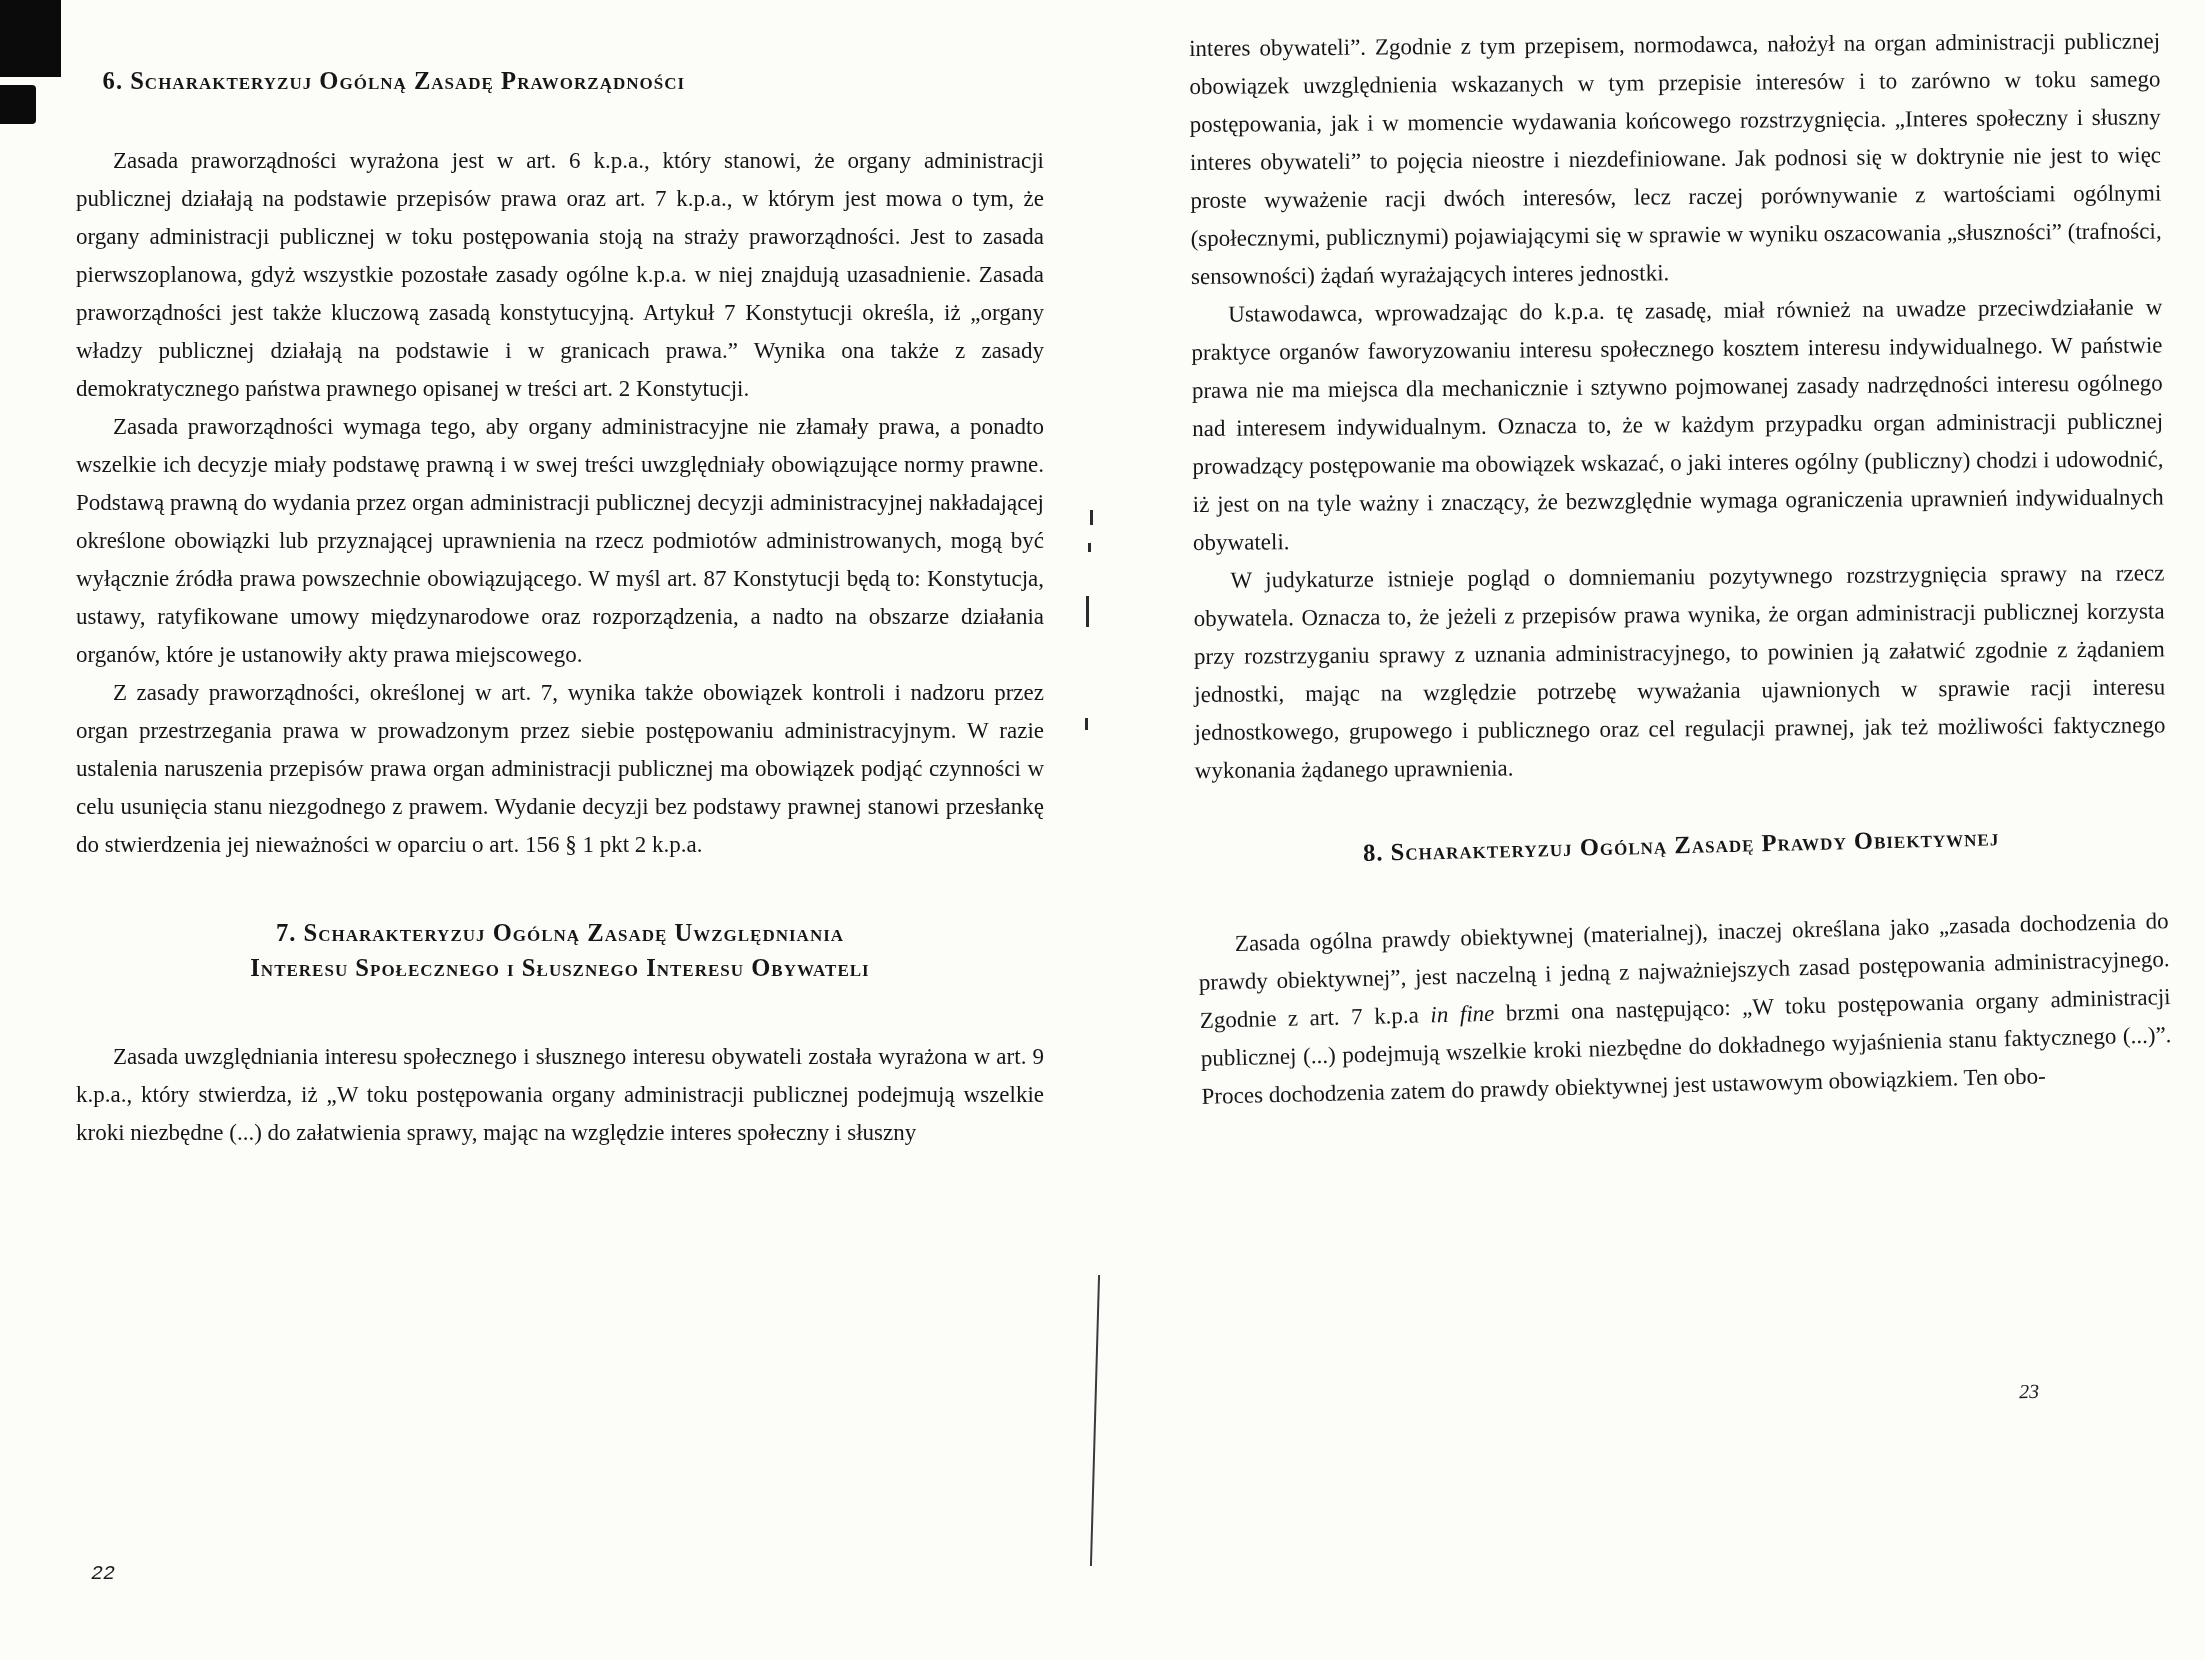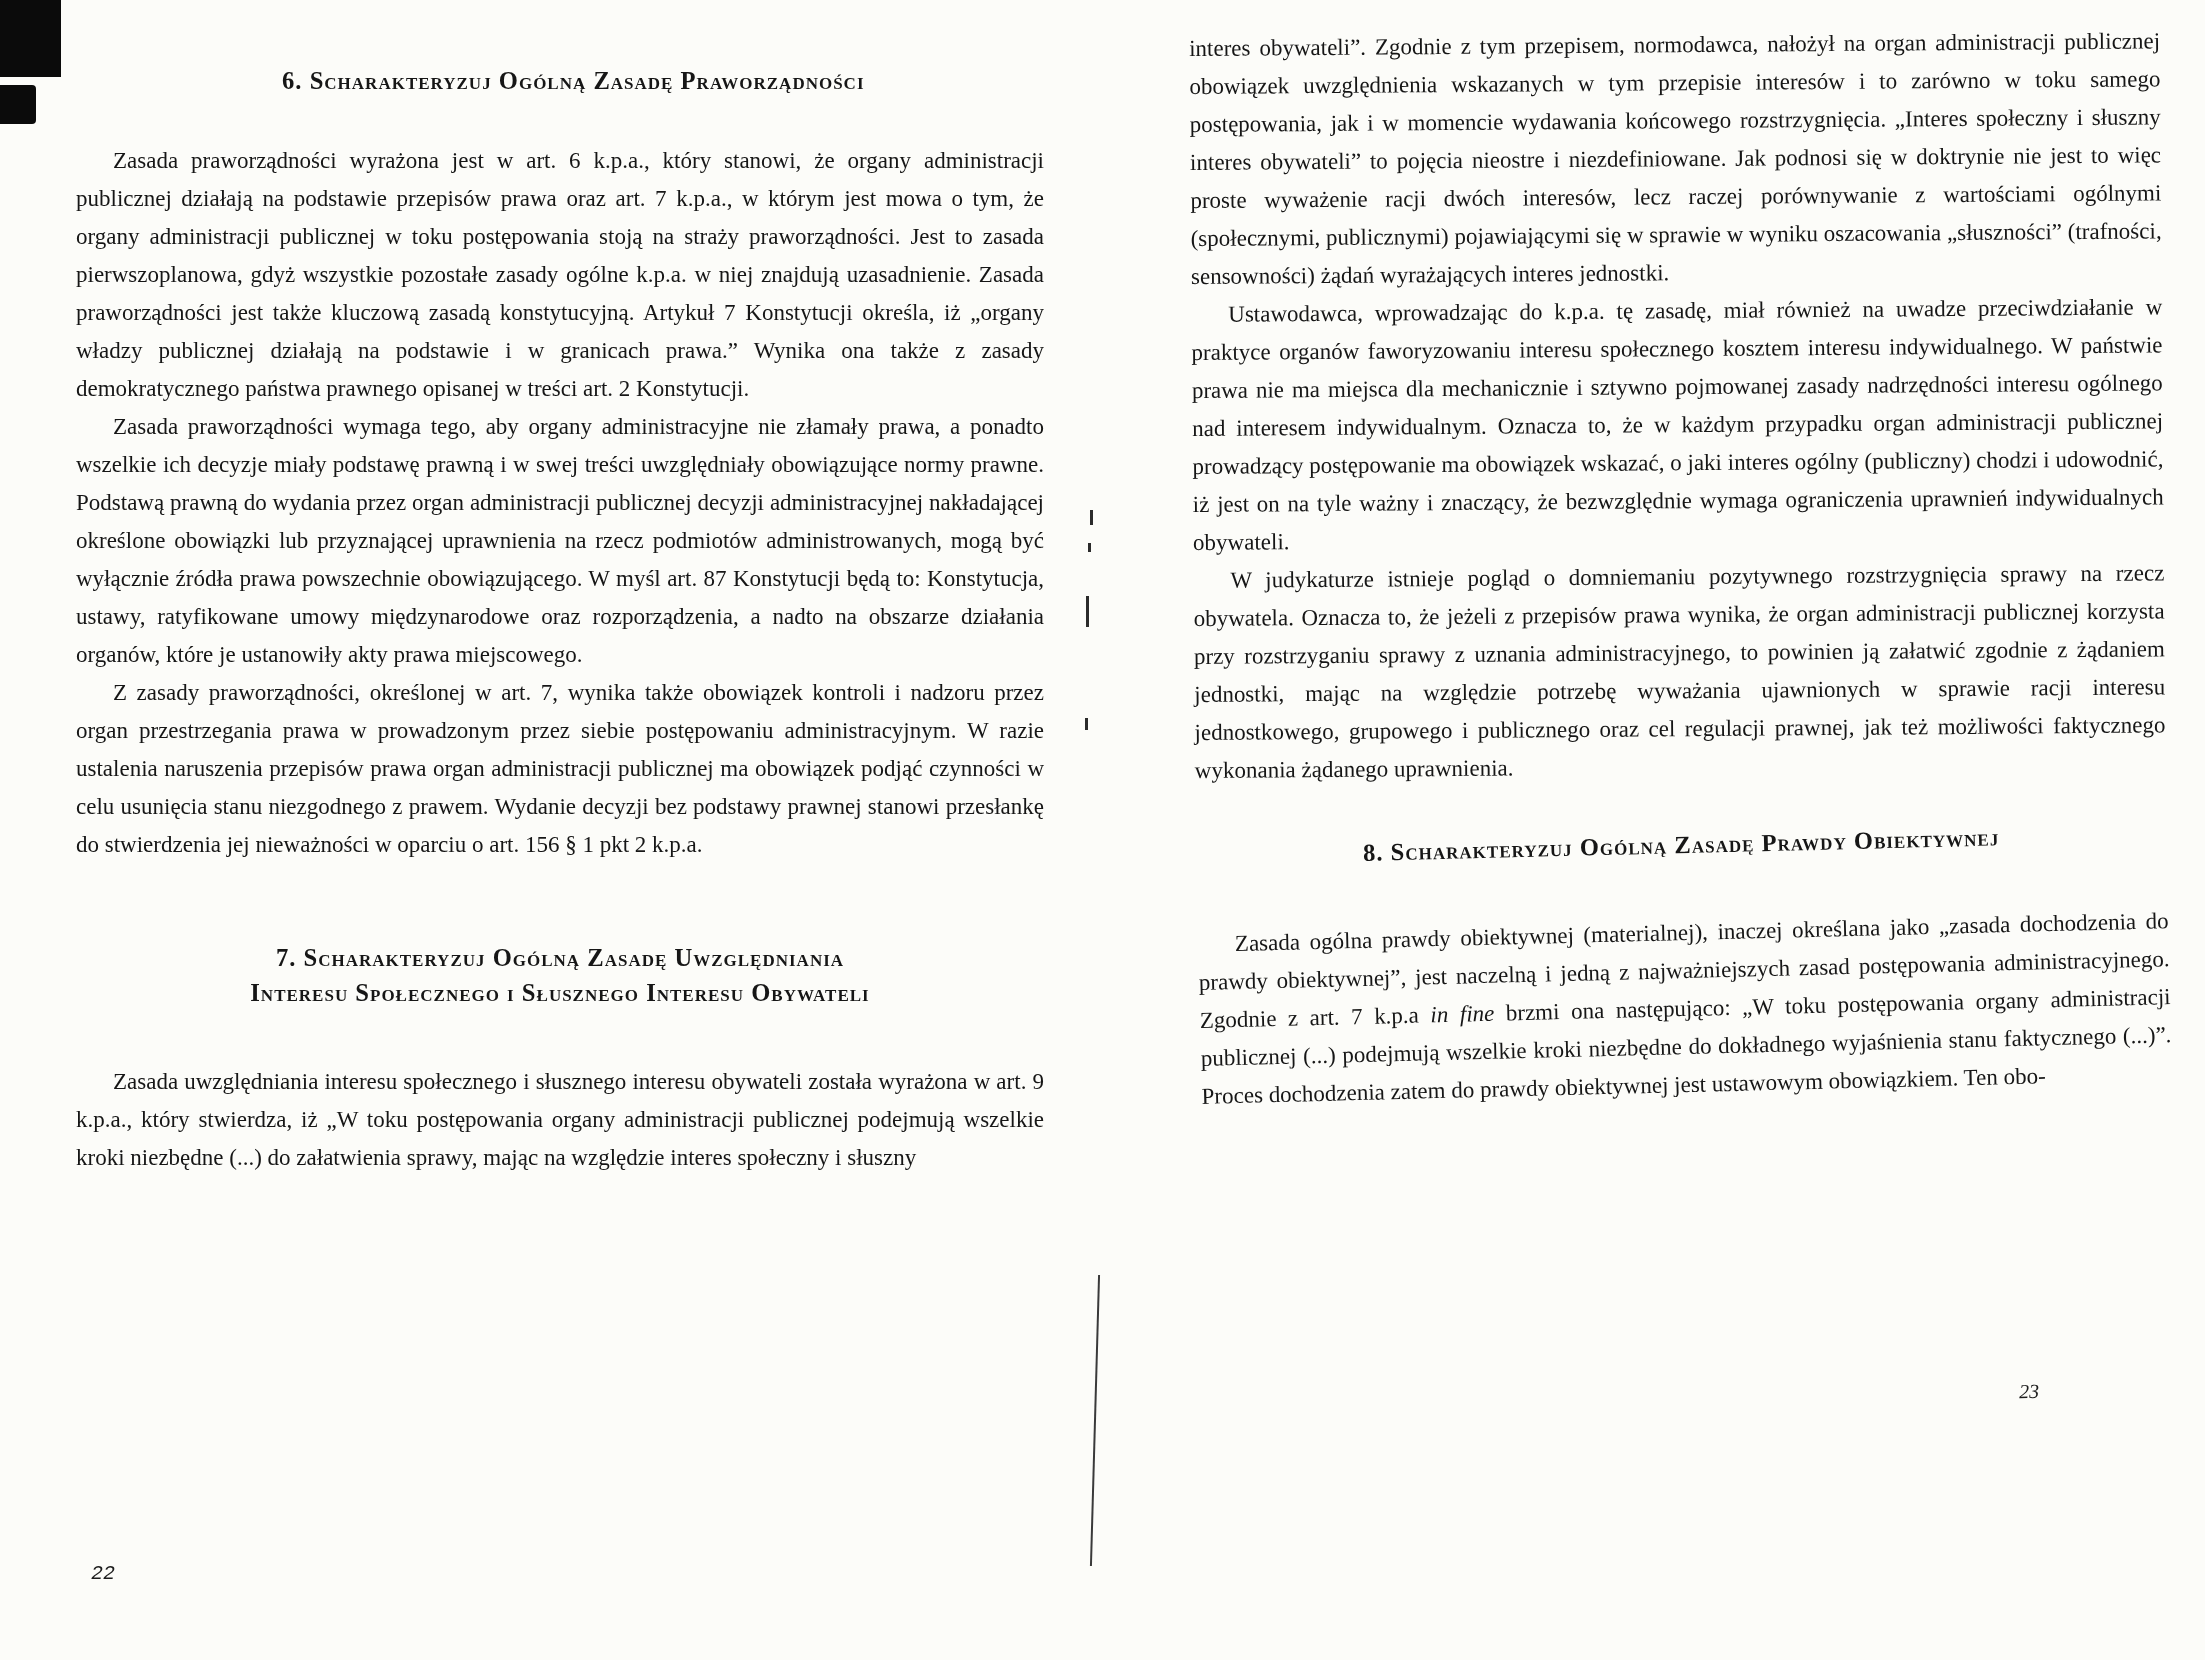--- a/index.html
+++ b/index.html
@@ -15,33 +15,33 @@
   #left-page  { left: 76px;  top: 63px;  width: 968px; }
   #right-page { left: 1189px; top: 30px;  width: 971px; transform: rotate(-0.45deg); transform-origin: top left; }
 
   .sec-heading {
     font-weight: bold;
     font-variant: small-caps;
     font-size: 24.6px;
     letter-spacing: 1px;
     line-height: 35px;
   }
-  .h-left   { text-align: center; text-indent: 26.6px; }
+  .h-left   { text-align: left; text-indent: 26.6px; }
   .h-center { text-align: center; }
 
   .body-par {
     font-size: 23px;
     line-height: 38px;
     text-align: justify;
     text-indent: 37px;
   }
   .noindent { text-indent: 0; }
 
   .gap-after-h6   { margin-bottom: 44px; }
-  .gap-before-h7  { margin-top: 76px; }
+  .gap-before-h7  { margin-top: 51px; }
   .gap-after-h7   { margin-bottom: 53px; }
   .sec8-block     { margin-top: 49px; transform: rotate(-0.95deg); transform-origin: top left; }
   .gap-after-h8   { margin-bottom: 52px; }
 
   .page-number {
     position: absolute;
     font-style: italic;
     font-size: 20px;
     color: #1c1c1c;
   }

